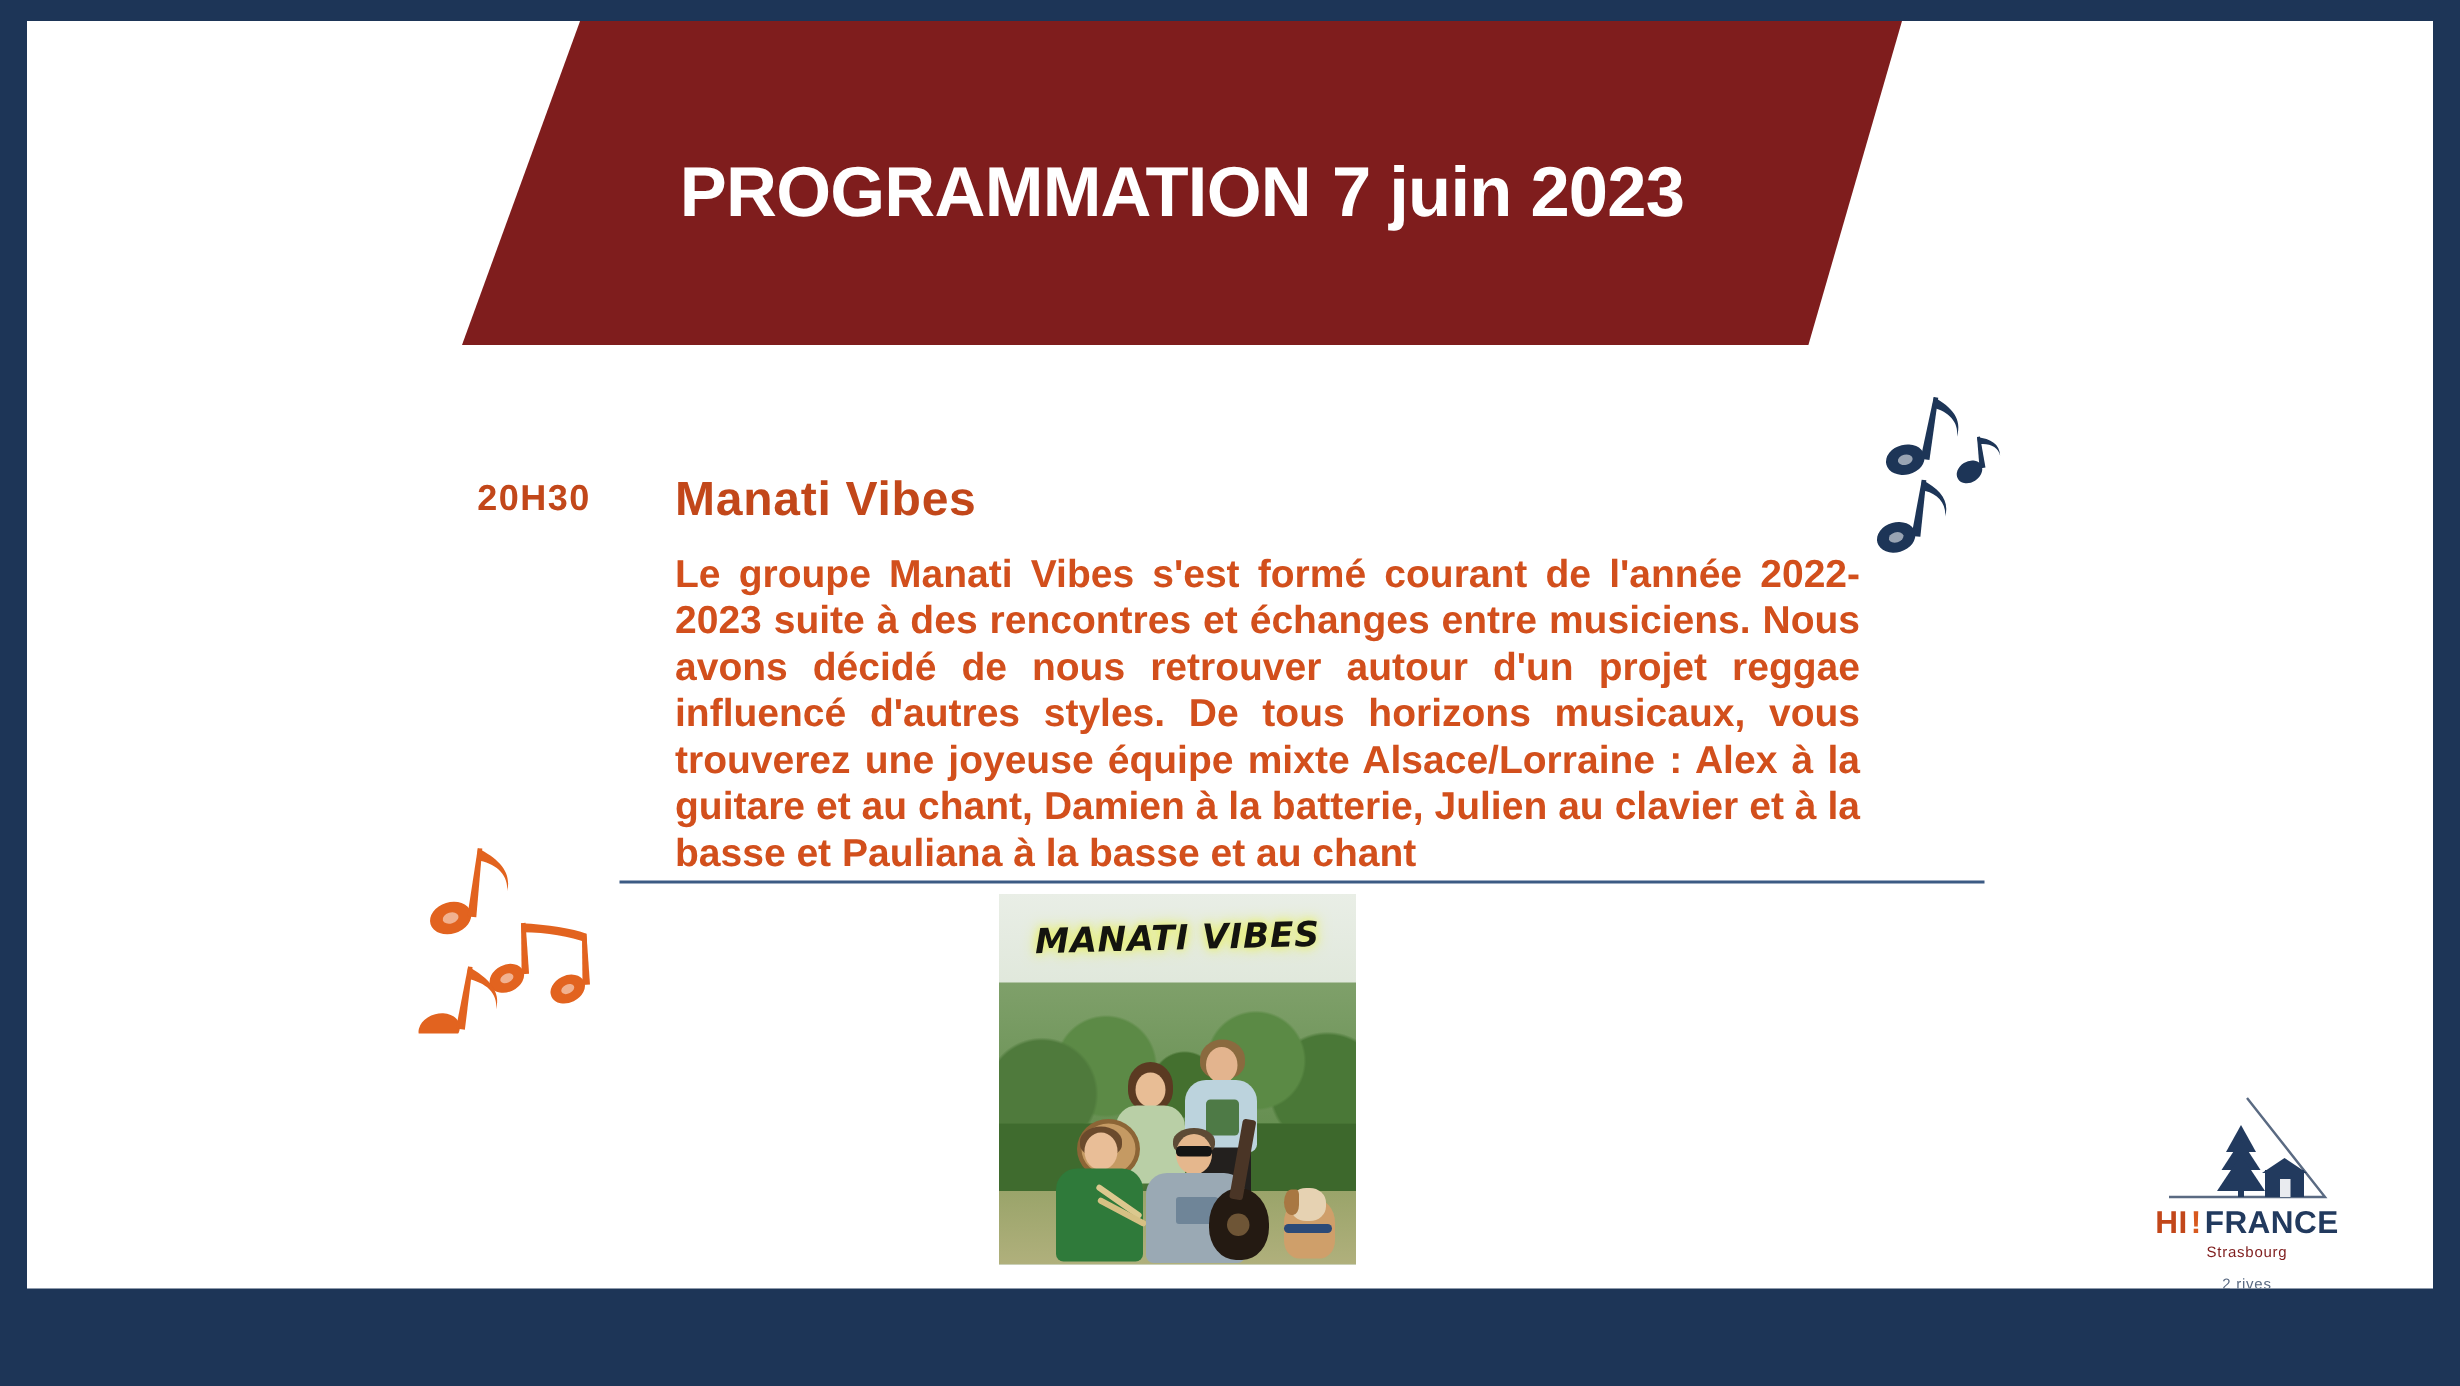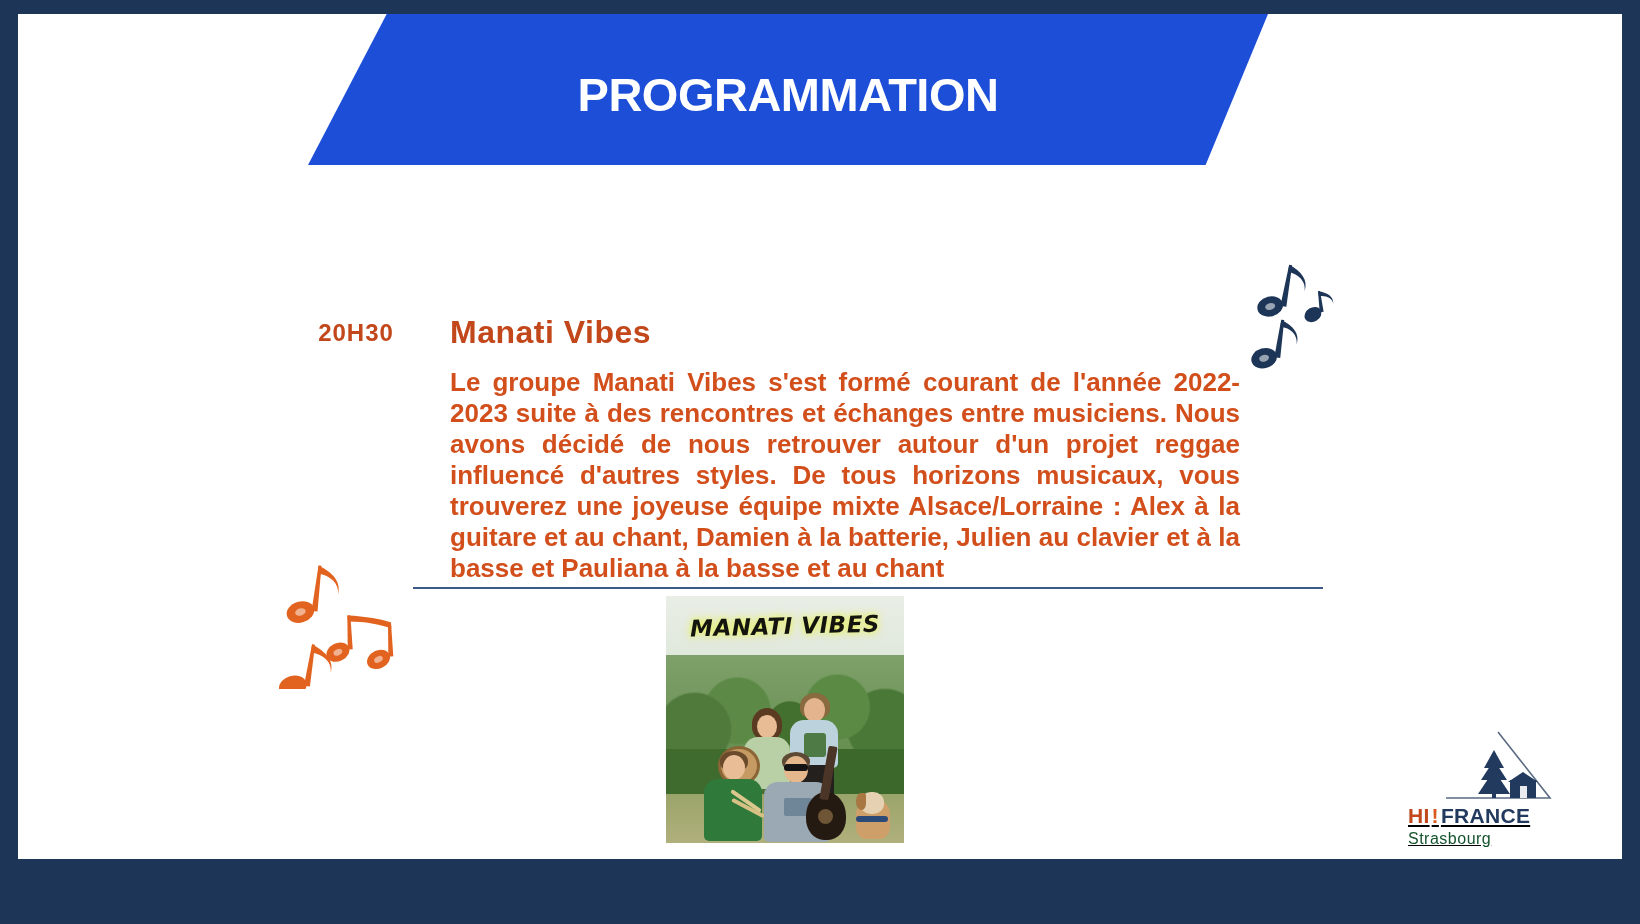--- a/index.html
+++ b/index.html
@@ -31,22 +31,22 @@
     background: #ffffff;
     overflow: hidden;
   }
 
   
   #header-banner {
     position: absolute;
     left: 290px;
     top: 0px;
     width: 960px;
-    height: 151px;
-    background: #1d4ed8;
+    height: 216px;
+    background: #7f1d1d;
     clip-path: polygon(8.2% 0%, 100% 0%, 93.5% 100%, 0% 100%);
   }
   #header-banner-title {
     position: absolute;
     left: 0;
     top: 0;
     width: 100%;
     height: 100%;
     display: flex;
     align-items: center;
@@ -181,56 +181,56 @@
   .notes { position: absolute; }
   #notes-top-right { left: 1215px; top: 235px; }
   #notes-left { left: 255px; top: 535px; }
 
   
   #logo {
     position: absolute;
     left: 1390px;
     top: 714px;
     width: 180px;
-    text-align: left;
-    text-decoration: underline;
+    text-align: center;
   }
   #logo-mark { display: block; margin: 0 auto; }
   #logo-wordmark {
     margin-top: 2px;
     font-size: 21px;
     font-weight: bold;
     letter-spacing: 0.3px;
     white-space: nowrap;
   }
   .lw-hi { color: #c2471a; }
   .lw-bang { color: #d8591f; margin: 0 2px; }
   .lw-france { color: #223a5e; }
   #logo-city {
     margin-top: 2px;
-    font-size: 16px;
-    color: #14532d;
+    font-size: 10px;
+    color: #7f1d1d;
     letter-spacing: 0.5px;
   }
   #logo-sub {
     margin-top: 10px;
     font-size: 10px;
     color: #5a6a82;
     letter-spacing: 0.5px;
   }
 </style>
 </head>
 <body>
 
 <div id="poster">
   <div id="poster-inner">
 
     <div id="header-banner">
       <div id="header-banner-title">
         <span class="hb-strong">PROGRAMMATION</span>
+        <span class="hb-date">7 juin 2023</span>
       </div>
     </div>
 
 
     <div id="slot-time">20H30</div>
 
     <div id="artist-name">Manati Vibes</div>
 
     <div id="artist-bio">Le groupe Manati Vibes s'est formé courant de l'année 2022-2023 suite à des rencontres et échanges entre musiciens. Nous avons décidé de nous retrouver autour d'un projet reggae influencé d'autres styles. De tous horizons musicaux, vous trouverez une joyeuse équipe mixte Alsace/Lorraine : Alex à la guitare et au chant, Damien à la batterie, Julien au clavier et à la basse et Pauliana à la basse et au chant</div>
 

